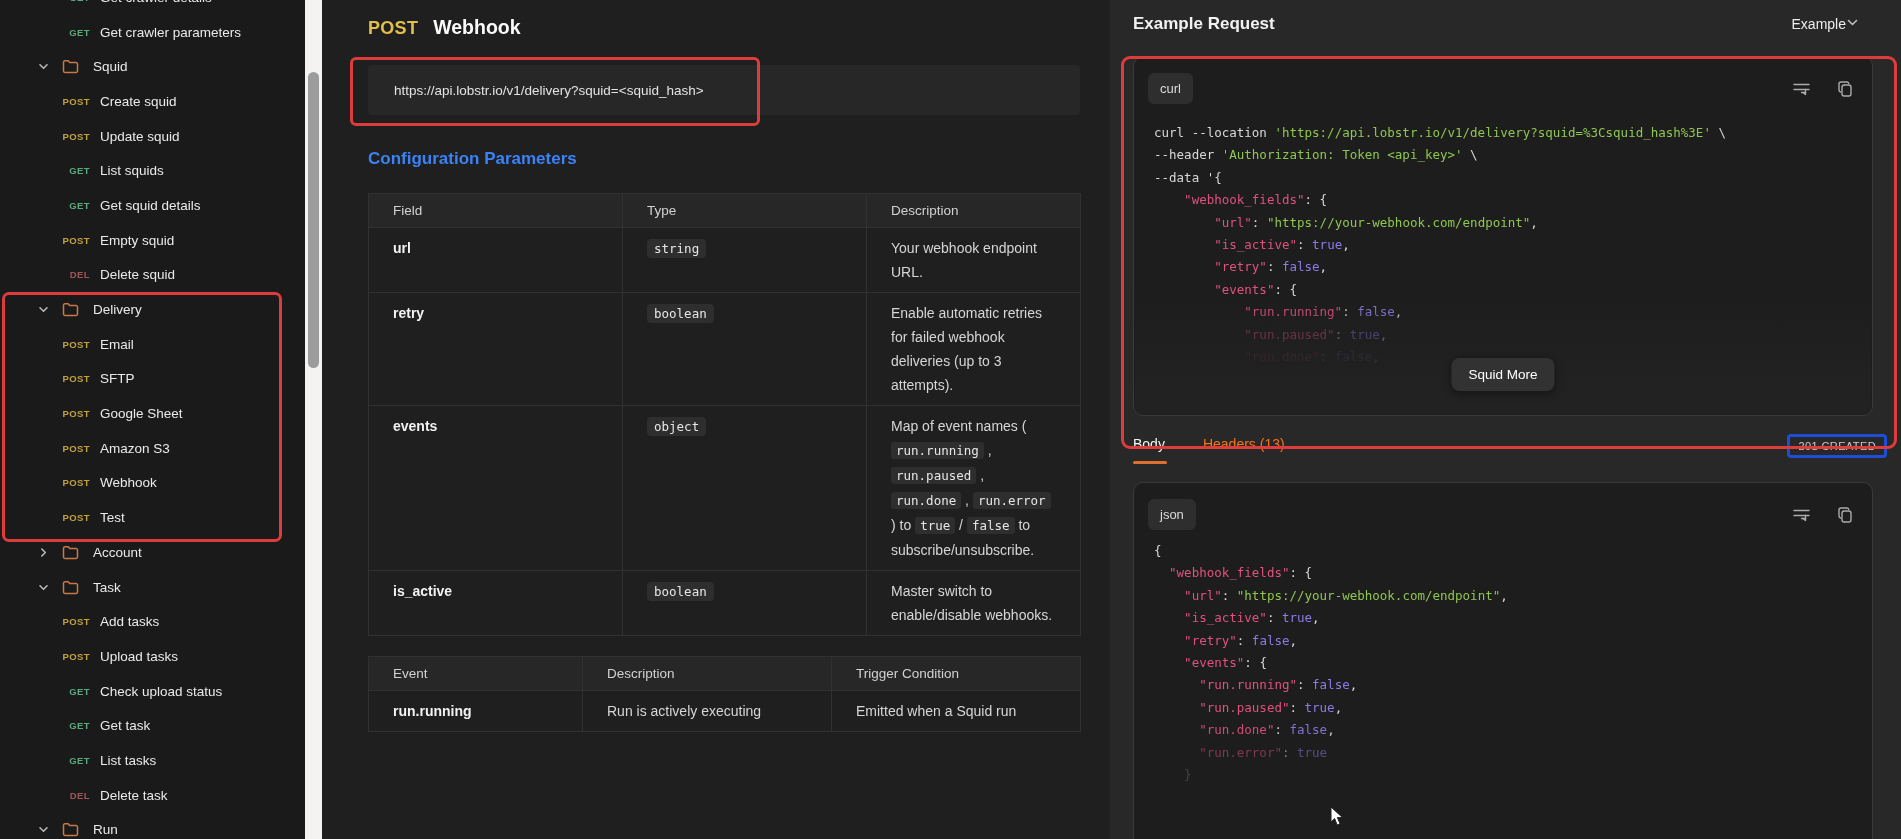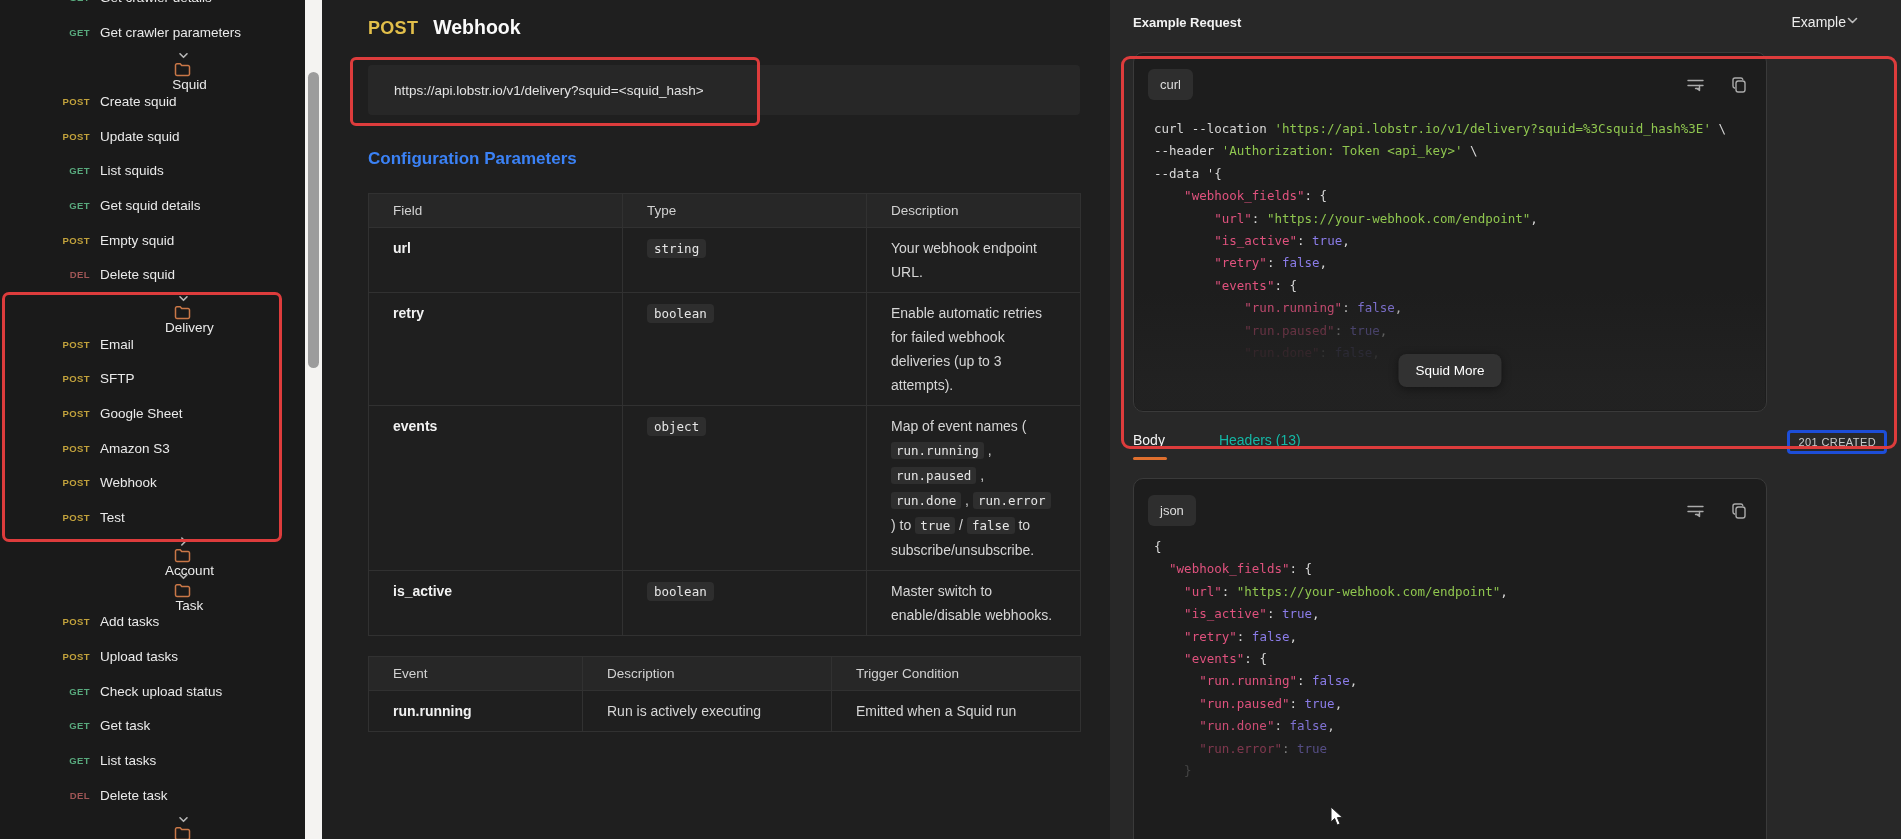--- a/index.html
+++ b/index.html
@@ -10,21 +10,21 @@
   }
   
   .sidebar{position:absolute;left:0;top:0;width:343px;height:839px;background:#1a1a1a;overflow:hidden;}
   .side-list{position:absolute;left:0;top:-20px;width:100%;}
   .side-row{height:34.7px;display:flex;align-items:center;color:#eaeaea;font-size:13.5px;cursor:pointer;}
   .side-row .badge{width:34px;margin-left:56px;margin-right:10px;display:flex;justify-content:flex-end;
     font-size:9.5px;font-weight:bold;letter-spacing:.4px;}
   .badge.GET{color:#58a97d;}
   .badge.POST{color:#c2a23c;}
   .badge.DEL{color:#a05656;}
-  .side-row.folder{padding-left:36px;flex-direction:column;}
+  .side-row.folder{padding-left:36px;}
   .side-row.folder .chev{width:14px;height:14px;margin-right:12px;display:flex;align-items:center;justify-content:center;}
   .side-row.folder .fold{width:17px;height:15px;margin-right:14px;display:flex;align-items:center;}
   .side-annotation{position:absolute;left:2px;top:292px;width:274px;height:244px;border:3px solid #dd3c3c;border-radius:7px;pointer-events:none;}
   
   .scroll-strip{position:absolute;left:305px;top:0;width:17px;height:839px;background:#f4f3f1;}
   .scroll-thumb{position:absolute;left:2.5px;top:72px;width:11px;height:296px;background:#9c9c9c;border-radius:6px;}
   
   .main{position:absolute;left:322px;top:0;width:788px;height:839px;background:#1f1f1f;
     padding:16px 30px 0 46px;box-sizing:border-box;overflow:hidden;}
   .doc-title{display:flex;align-items:baseline;gap:15px;}
@@ -42,23 +42,23 @@
   .chip{font-family:"DejaVu Sans Mono",monospace;font-size:12.5px;background:#2e2e2e;color:#e6e6e6;
     padding:2px 7px;border-radius:4px;}
   .icode{font-family:"DejaVu Sans Mono",monospace;font-size:12.5px;background:#2e2e2e;color:#e6e6e6;
     padding:1px 5px;border-radius:3px;}
   .col-a{width:254px;}.col-b{width:244px;}.col-c{width:214px;}
   .col2-a{width:214px;}.col2-b{width:249px;}.col2-c{width:249px;}
   
   .panel{position:absolute;left:1110px;top:0;width:791px;height:839px;background:#282828;
     padding:14px 14px 0 23px;box-sizing:border-box;}
   .panel-h{display:flex;justify-content:space-between;align-items:center;}
-  .panel-title{color:#f2f2f2;font-size:13px;font-weight:bold;}
+  .panel-title{color:#f2f2f2;font-size:17px;font-weight:bold;}
   .lang-dd{display:flex;align-items:center;gap:0;color:#ececec;font-size:14px;cursor:pointer;padding-right:28px;}
-  .codeblock{position:relative;width:634px;background:#1d1d1d;border:1px solid #3a3a3a;border-radius:10px;
+  .codeblock{position:relative;width:740px;background:#1d1d1d;border:1px solid #3a3a3a;border-radius:10px;
     box-sizing:border-box;padding:16px 0 0 0;overflow:hidden;}
   .cb-req{margin-top:22px;height:360px;}
   .cb-res{margin-top:16px;height:420px;}
   .cb-head{display:flex;justify-content:space-between;align-items:center;padding:0 18px 0 14px;}
   .cb-lang{background:#2e2e2e;color:#dcdcdc;font-size:13px;padding:8px 12px;border-radius:6px;}
   .cb-icons{display:flex;gap:26px;align-items:center;}
   .cb-icon{cursor:pointer;display:flex;}
   .code{margin:18px 0 0 0;padding:0 20px;font-family:"DejaVu Sans Mono",monospace;font-size:12.5px;
     line-height:22.4px;white-space:pre;color:#d8d8d8;}
   .code .g{color:#8fc64f;}
@@ -67,21 +67,21 @@
   .cb-fade{position:absolute;left:1px;right:1px;bottom:1px;height:120px;pointer-events:none;
     background:linear-gradient(to bottom,rgba(29,29,29,0),rgba(34,34,34,.92) 80%);}
   .view-more{position:absolute;left:50%;transform:translateX(-50%);background:#323232;color:#ffffff;
     font-size:13.5px;padding:9px 17px;border-radius:8px;box-shadow:0 2px 10px rgba(0,0,0,.45);cursor:pointer;}
   .vm-req{bottom:24px;}
   .resp-heading{margin-top:54px;color:#f2f2f2;font-size:16.5px;font-weight:bold;}
   .tabs-row{margin-top:18px;display:flex;align-items:center;}
   .tab{font-size:14px;cursor:pointer;padding-bottom:12px;position:relative;}
   .tab.active{color:#f5f5f5;}
   .tab.active::after{content:"";position:absolute;left:0;bottom:0;width:34px;height:3px;background:#df6f2e;border-radius:2px;}
-  .tab.inactive{color:#14b8a6;margin-left:54px;}
+  .tab.inactive{color:#f97316;margin-left:38px;}
   .status-badge{margin-left:auto;border:3px solid #1d4ed8;border-radius:4px;color:#cccccc;
     font-size:11px;letter-spacing:.4px;padding:3px 8px;margin-bottom:8px;}
   
   .ann{position:absolute;border:3px solid #dd3c3c;border-radius:6px;pointer-events:none;z-index:50;}
   .ann-url{left:350px;top:57px;width:404px;height:63px;}
   .ann-req{left:1121px;top:56px;width:770px;height:387px;border-radius:9px;}
   .cursor{position:absolute;left:1330px;top:806px;z-index:60;pointer-events:none;}
 </style>
 </head>
 <body>

